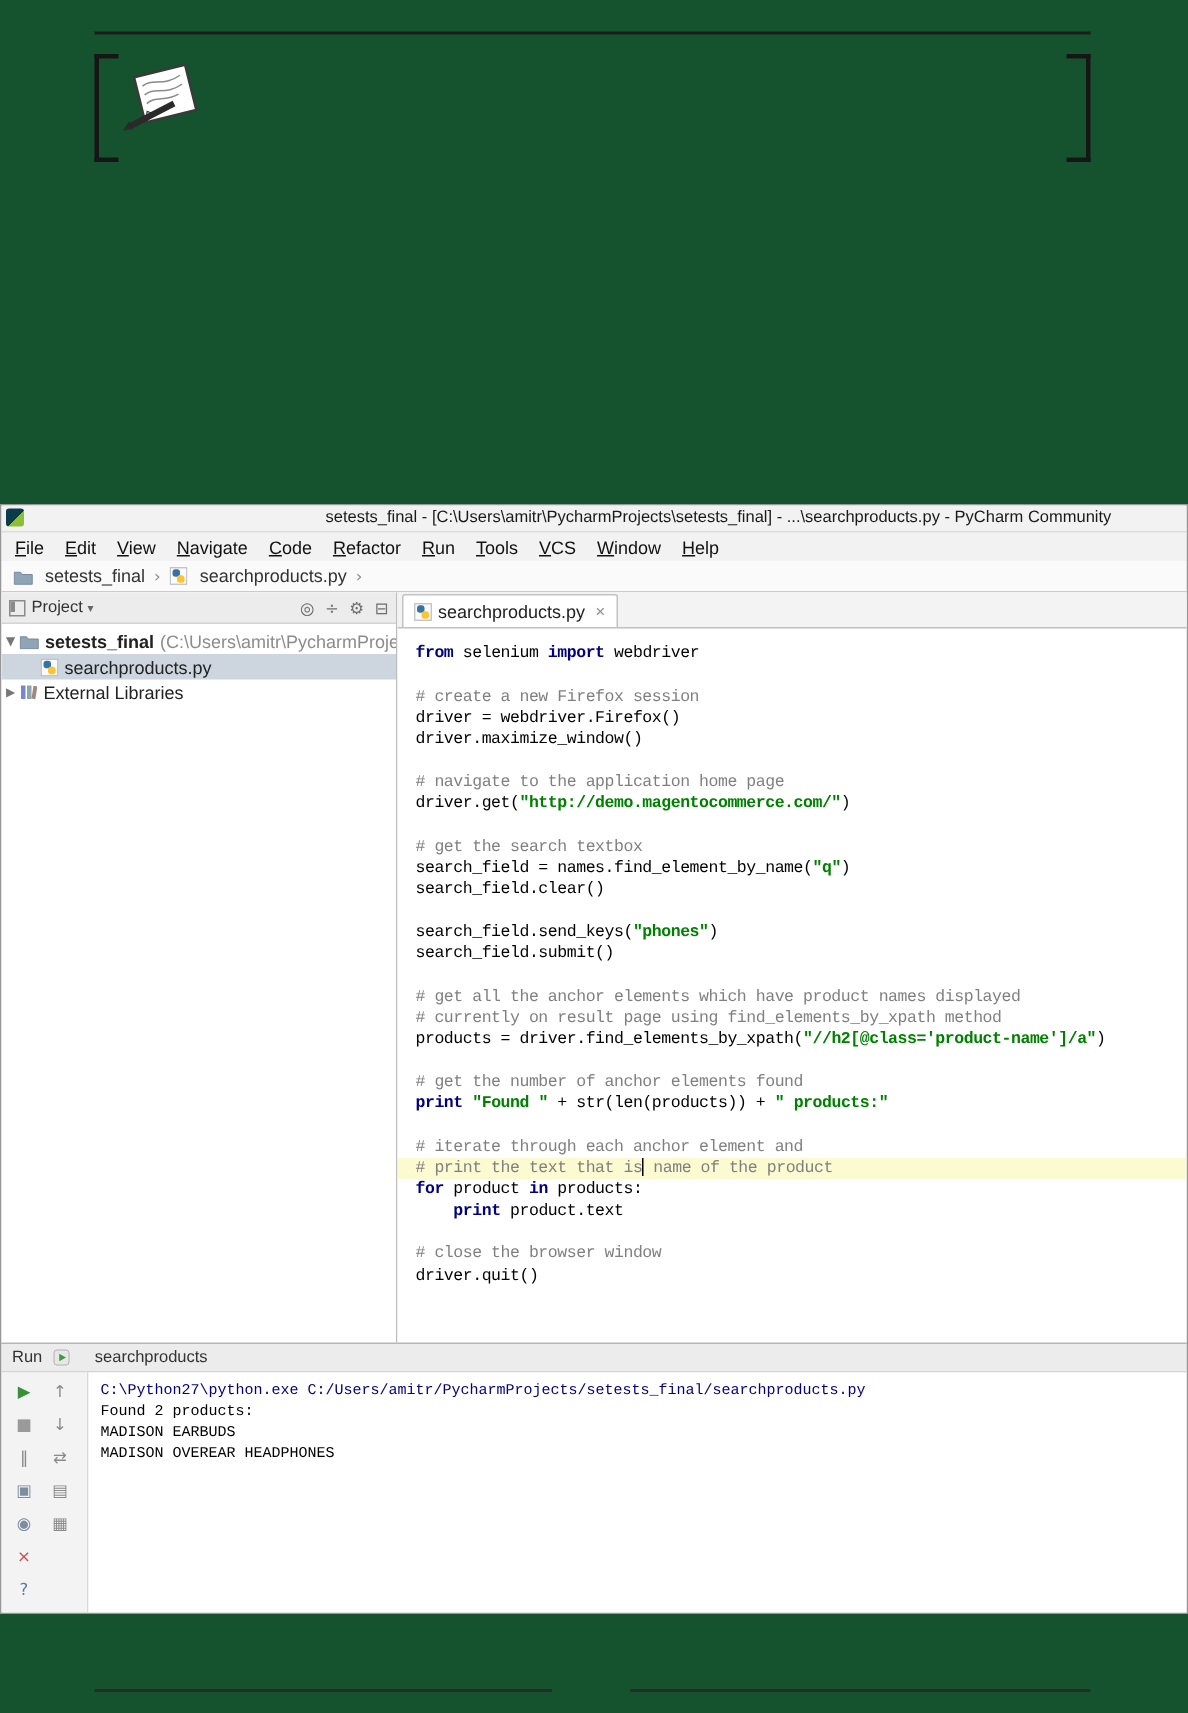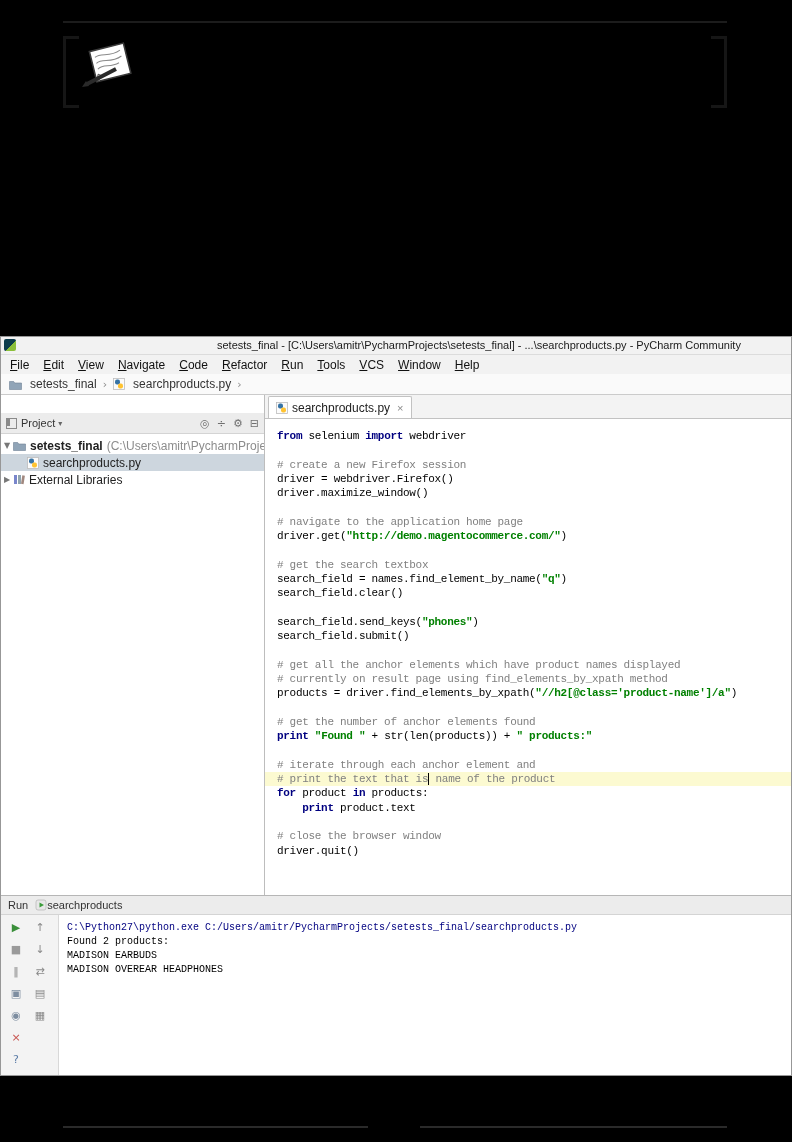--- a/index.html
+++ b/index.html
@@ -1,16 +1,16 @@
 <!DOCTYPE html>
 <html style="--keyword: #000080; --string: #008000; --comment: #808080; --number: #0000ff; --caret-line-bg: #FCFAD1; --selection-bg: #CDD6DE; --console-system: #000080; --console-stdout: #000000;"><head>
 <meta charset="utf-8">
 <style>
   html,body{margin:0;padding:0;background:#fff;}
-  .page{position:relative;width:792px;height:1142px;background:#000000;overflow:hidden;
+  .page{position:relative;width:792px;height:1142px;background:#14532d;overflow:hidden;
         font-family:"Liberation Sans",sans-serif;}
 
   
   .top-rule{position:absolute;left:63px;top:21px;width:664px;height:2px;background:#1c1c1c;}
   .bracket{position:absolute;background:#161616;}
   .foot-rule{position:absolute;top:1126px;height:2px;background:#2a2a2a;}
 
   
   .ide{position:absolute;left:0;top:336px;width:790px;height:738px;border:1px solid #979797;
        background:#fff;display:flex;flex-direction:column;font-size:12px;color:#222;}
@@ -28,21 +28,21 @@
           padding-left:8px;gap:5px;font-size:12px;color:#333;flex:0 0 auto;}
   .crumb{display:flex;align-items:center;gap:4px;}
   .crumb-sep{color:#8a8a8a;font-size:11px;padding:0 1px;}
 
   .main{display:flex;height:500px;flex:0 0 auto;min-height:0;}
 
   
   .project-panel{width:263px;flex:0 0 auto;border-right:1px solid #bdbdbd;background:#fff;
                  display:flex;flex-direction:column;overflow:hidden;}
   .panel-header{height:20px;background:#ececec;border-bottom:1px solid #d4d4d4;display:flex;
-                align-items:center;padding:0 5px;font-size:11px;color:#333;flex:0 0 auto;margin-top:18px;}
+                align-items:center;padding:0 5px;font-size:11px;color:#333;flex:0 0 auto;}
   .tool-window-icon{width:9px;height:9px;border:1px solid #8a8a8a;margin-right:4px;position:relative;}
   .tool-window-icon::before{content:"";position:absolute;left:0;top:0;width:3px;height:7px;background:#8a8a8a;}
   .panel-caret{color:#666;font-size:8px;margin-left:3px;}
   .panel-header-icons{margin-left:auto;display:flex;gap:7px;align-items:center;}
   .hdr-icon{color:#6f6f6f;font-size:11px;line-height:11px;cursor:default;}
 
   .tree{padding-top:3px;font-size:12px;color:#222;}
   .tree-row{display:flex;align-items:center;height:17px;white-space:nowrap;overflow:hidden;}
   .tw{width:12px;text-align:center;color:#777;font-size:8px;flex:0 0 auto;}
   .tree-indent{width:26px;flex:0 0 auto;}
@@ -68,21 +68,21 @@
   .tk-s{color:var(--string,#008000);font-weight:bold;}
   .tk-c{color:var(--comment,#808080);}
   .tk-n{color:var(--number,#0000ff);}
   .tk-p{color:#000;}
   .caret{display:inline-block;width:1px;height:12px;background:#000;vertical-align:middle;}
 
   
   .run-panel{flex:1;min-height:0;border-top:1px solid #b6b6b6;display:flex;flex-direction:column;}
   .run-header{height:18px;background:#ececec;border-bottom:1px solid #d4d4d4;display:flex;
               align-items:center;gap:7px;padding-left:7px;font-size:11px;color:#333;flex:0 0 auto;}
-  .run-tab{display:flex;align-items:flex-start;gap:0;}
+  .run-tab{display:flex;align-items:flex-start;gap:16px;}
   .run-body{flex:1;display:flex;min-height:0;}
   .run-toolbar{width:51px;flex:0 0 auto;background:#f3f3f3;border-right:1px solid #d8d8d8;
                display:flex;gap:2px;padding:5px 2px 0 4px;}
   .tb-col{width:22px;display:flex;flex-direction:column;align-items:center;gap:6px;}
   .tb-btn{width:16px;height:16px;display:flex;align-items:center;justify-content:center;
           font-size:11px;line-height:16px;cursor:default;}
   .console{flex:1;background:#fff;padding:6px 8px;overflow:hidden;
            font-family:"Liberation Mono","DejaVu Sans Mono",monospace;font-size:10px;line-height:14px;}
   .console-line{white-space:pre;}
   .console-line.system{color:var(--console-system,#000080);}

